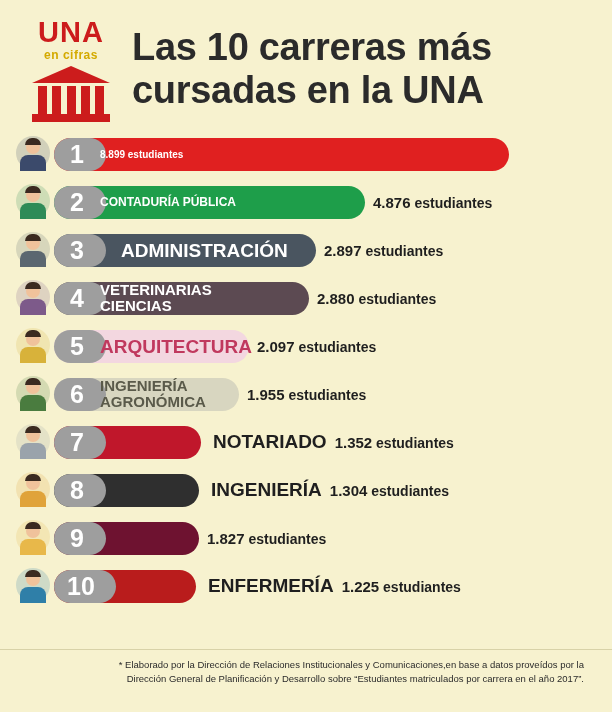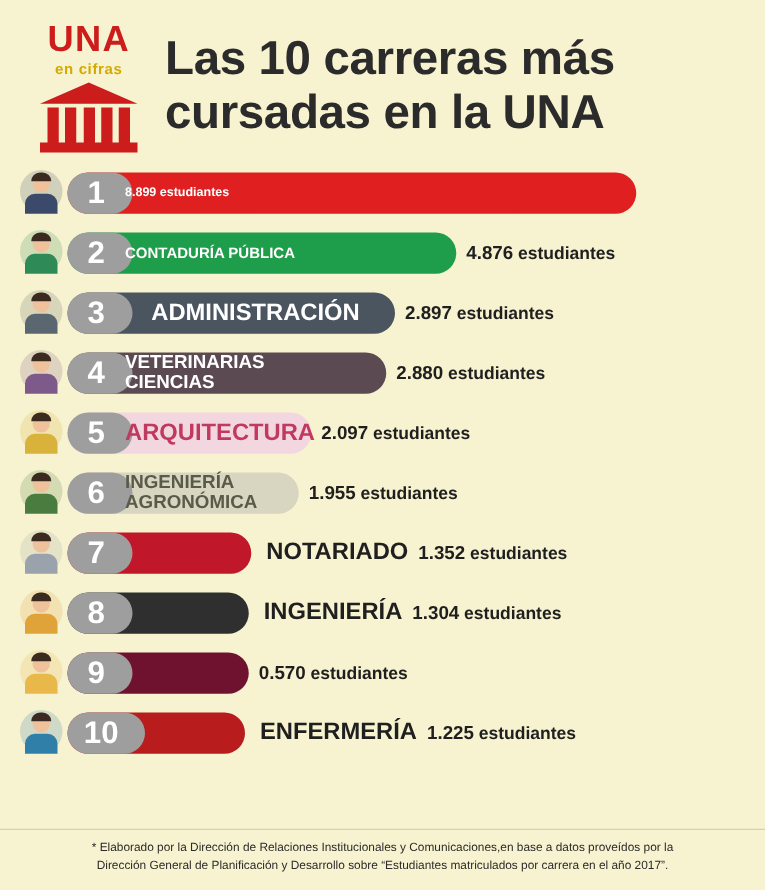--- a/index.html
+++ b/index.html
@@ -171,23 +171,23 @@
     width: 52px;
     background: #9e9e9e;
     border-radius: 17px;
     z-index: 1;
   }
   .cap.wide { width: 62px; }
 
   
   .footer {
     position: absolute;
-    bottom: 2px; left: 0; right: 0;
+    bottom: 16px; left: 0; right: 0;
     padding: 8px 28px 10px 28px;
-    text-align: center;
+    text-align: right;
     font-size: 9.5px;
     color: #2b2b2b;
     line-height: 1.45;
     border-top: 1px solid #d8d2a8;
   }
 </style>
 </head>
 <body>
 
 <div class="header">
@@ -357,21 +357,21 @@
         <div class="av-circle" style="background:#e8b84a33"></div>
         <div class="av-body" style="background:#e8b84a"></div>
         <div class="av-head"></div>
         <div class="av-hair"></div>
       </div>
       <div class="bar-wrap">
         <div class="bar" style="background: rgb(110, 18, 48); width: 145px;">
           <div class="cap"></div>
           <div class="rank">9</div>
         </div>
-        <div class="value"><span class="num">0.570</span> estudiantes</div>
+        <div class="value"><span class="num">1.827</span> estudiantes</div>
       </div>
     </div>
     <div class="row">
       <div class="avatar">
         <div class="av-circle" style="background:#2f7fa833"></div>
         <div class="av-body" style="background:#2f7fa8"></div>
         <div class="av-head"></div>
         <div class="av-hair"></div>
       </div>
       <div class="bar-wrap">

